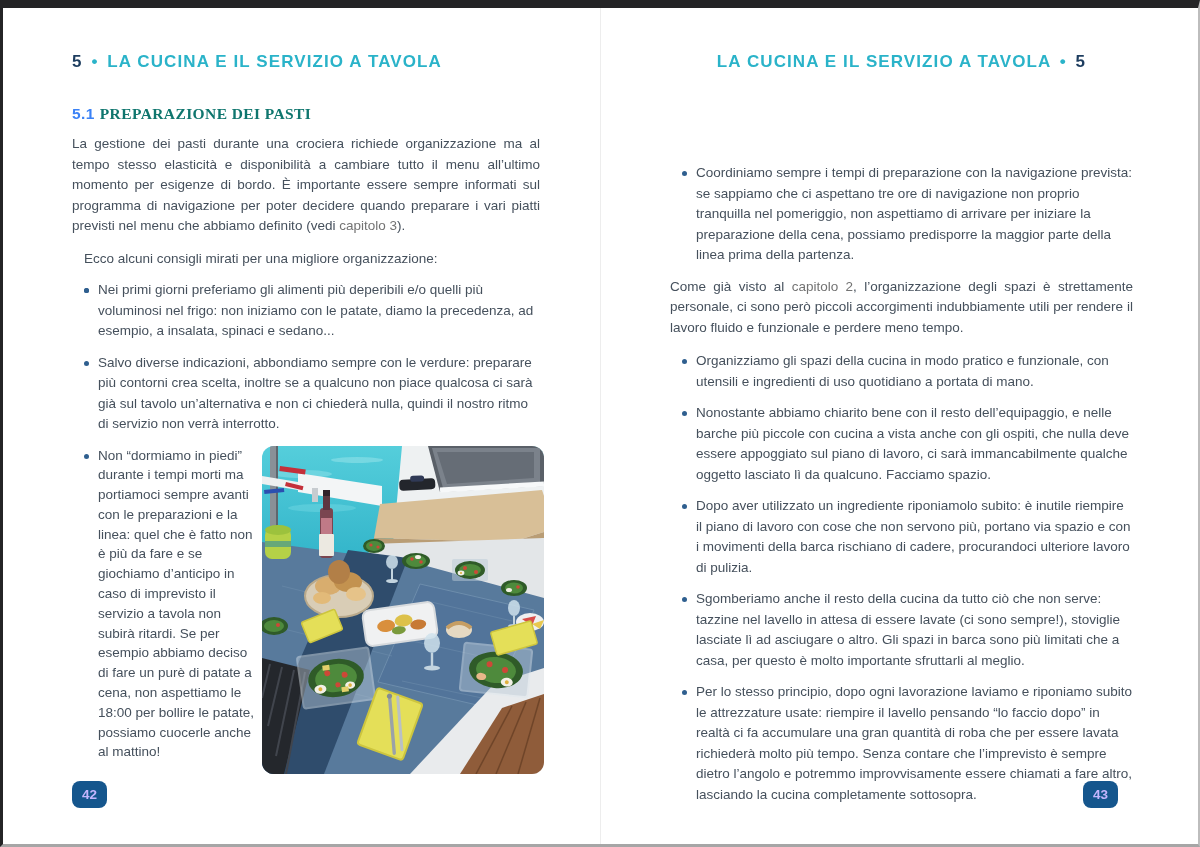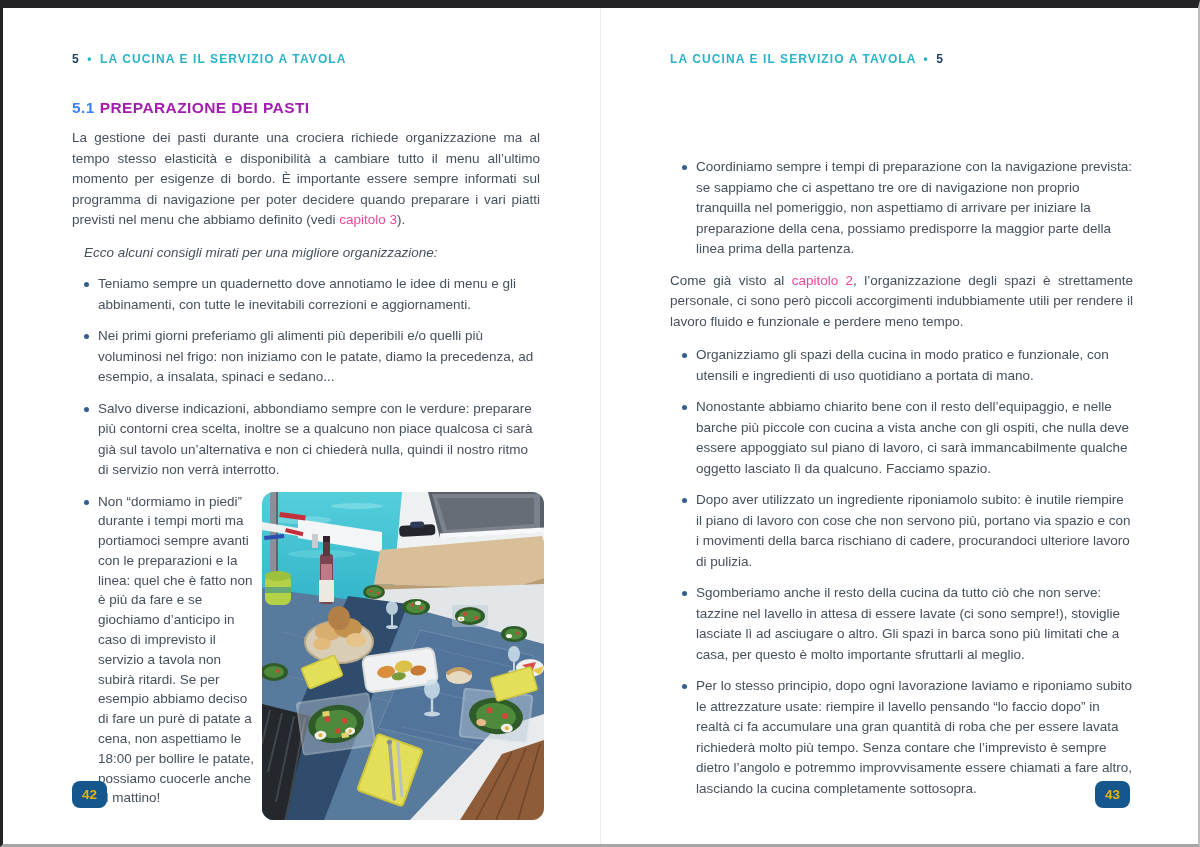--- a/index.html
+++ b/index.html
@@ -10,53 +10,53 @@
   .frame{position:absolute;inset:0;border-top:8px solid #242426;border-left:3px solid #242426;
     border-right:2px solid #bdbdbd;border-bottom:3px solid #a6a6a6;pointer-events:none;z-index:10;}
   .gutter{position:absolute;left:600px;top:8px;bottom:3px;width:1px;background:#ededed;}
 
   .page{position:absolute;top:8px;height:836px;background:#fff;}
   .page-left{left:3px;width:597px;}
   .page-right{left:600px;width:597px;}
   .content-l{padding:0 60px 0 69px;}
   .content-r{padding:0 64px 0 70px;}
 
-  .running-head{margin-top:44px;font-size:12px;font-weight:bold;letter-spacing:1.1px;}
-  .running-head.right{text-align:left;}
+  .running-head{margin-top:44px;font-size:17px;font-weight:bold;letter-spacing:1.1px;}
+  .running-head.right{text-align:center;}
   .head-num{color:#1d3d5f;}
   .head-sep{color:#2ab3c9;padding:0 3px;}
   .head-title{color:#2ab3c9;}
 
   .section-heading{font-size:15.5px;font-weight:bold;letter-spacing:0.4px;}
   .sec-num{color:#3b82f6;margin-right:5px;}
-  .sec-title{color:#a21caf;}
+  .sec-title{color:#0f766e;font-family:Liberation Serif, serif;}
 
   .body-text{color:#45505c;font-size:13.5px;line-height:20.5px;}
   .justify{text-align:justify;hyphens:auto;}
-  .link{color:#ec4899;}
+  .link{color:#737373;}
 
   .lead{text-indent:12px;}
 
   .bullet-item{position:relative;padding-left:26px;margin-bottom:11px;}
   .bullet-dot{position:absolute;left:12px;top:8px;width:5px;height:5px;border-radius:50%;background:#2f5f8f;}
 
   .bottom-row{display:flex;margin-top:3px;}
   .narrow-col{width:186px;flex:none;}
   .narrow-col .bullet-item{padding-left:26px;line-height:19.8px;}
   .photo-wrap{width:282px;height:328px;flex:none;margin-left:4px;border-radius:12px;overflow:hidden;background:#dfe3e6;}
   .photo-wrap svg{display:block;}
 
   .page-badge{position:absolute;top:773px;width:35px;height:27px;border-radius:8px;background:#15568d;
-    color:#eab308;font-size:13.5px;font-weight:bold;display:flex;align-items:center;justify-content:center;}
+    color:#c4b5fd;font-size:13.5px;font-weight:bold;display:flex;align-items:center;justify-content:center;}
   .badge-l{left:69px;}
-  .badge-r{left:495px;}
+  .badge-r{left:483px;}
 
   .mt-sec-l{margin-top:33px;}
   .mt-intro{margin-top:11px;}
-  .mt-lead{margin-top:12px;font-style:italic;}
+  .mt-lead{margin-top:12px;}
   .mt-bullets{margin-top:11px;}
   .mt-topbullet{margin-top:91px;}
   .mt-sec-r{margin-top:19px;}
 </style>
 </head>
 <body>
 
 <div class="page page-left">
   <div class="content-l">
     <div class="running-head">
@@ -69,21 +69,20 @@
       <span class="sec-num">5.1</span><span class="sec-title">PREPARAZIONE DEI PASTI</span>
     </div>
 
     <p class="body-text justify mt-intro" style="margin:11px 0 0 0;"><span>La gestione dei pasti durante una crociera richiede organizzazione ma al tempo stesso elasticità e disponibilità a cambiare tutto il menu all’ultimo momento per esigenze di bordo. È importante essere sempre informati sul programma di navigazione per poter decidere quando preparare i vari piatti previsti nel menu che abbiamo definito (vedi </span><span class="link">capitolo 3</span><span>).</span></p>
 
     <p class="body-text lead mt-lead" style="margin:12px 0 0 0;">Ecco alcuni consigli mirati per una migliore organizzazione:</p>
 
     <div class="mt-bullets">
       <div class="bullet-item body-text">
         <span class="bullet-dot"></span>
-        <span>Teniamo sempre un quadernetto dove annotiamo le idee di menu e gli abbinamenti, con tutte le inevitabili correzioni e aggiornamenti.</span>
       </div>
       <div class="bullet-item body-text">
         <span class="bullet-dot"></span>
         <span>Nei primi giorni preferiamo gli alimenti più deperibili e/o quelli più voluminosi nel frigo: non iniziamo con le patate, diamo la precedenza, ad esempio, a insalata, spinaci e sedano...</span>
       </div>
       <div class="bullet-item body-text">
         <span class="bullet-dot"></span>
         <span>Salvo diverse indicazioni, abbondiamo sempre con le verdure: preparare più contorni crea scelta, inoltre se a qualcuno non piace qualcosa ci sarà già sul tavolo un’alternativa e non ci chiederà nulla, quindi il nostro ritmo di servizio non verrà interrotto.</span>
       </div>
     </div>

